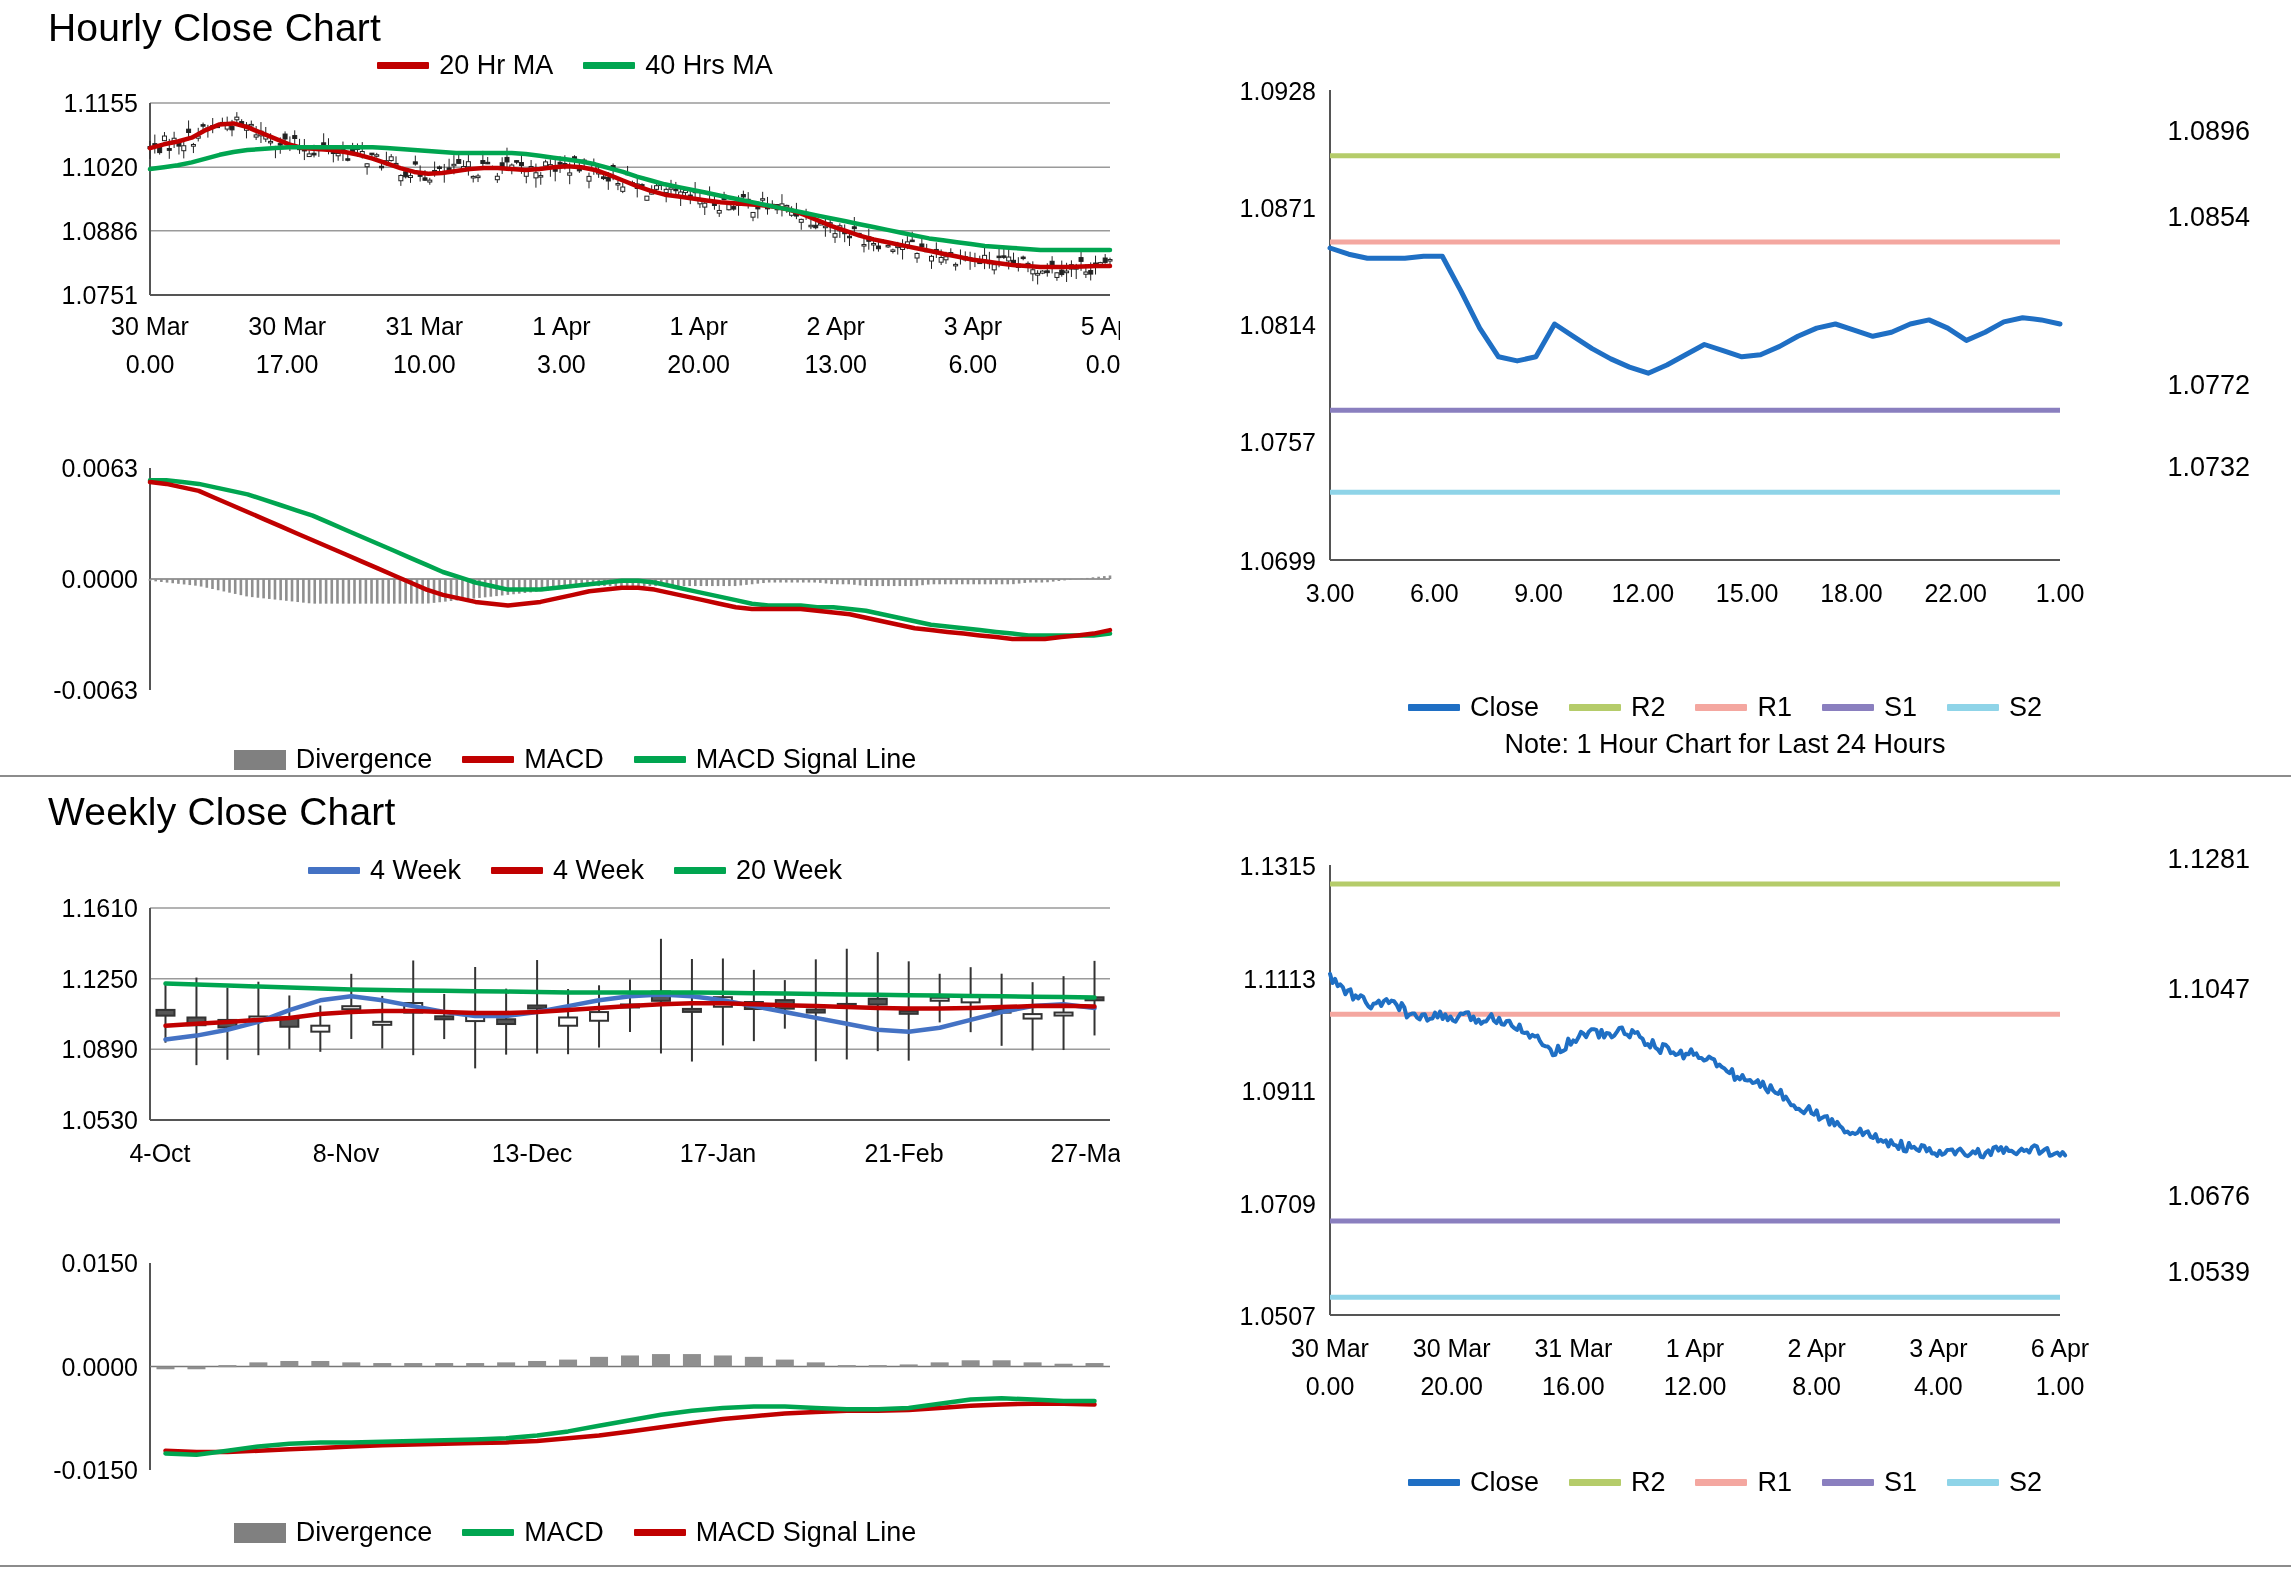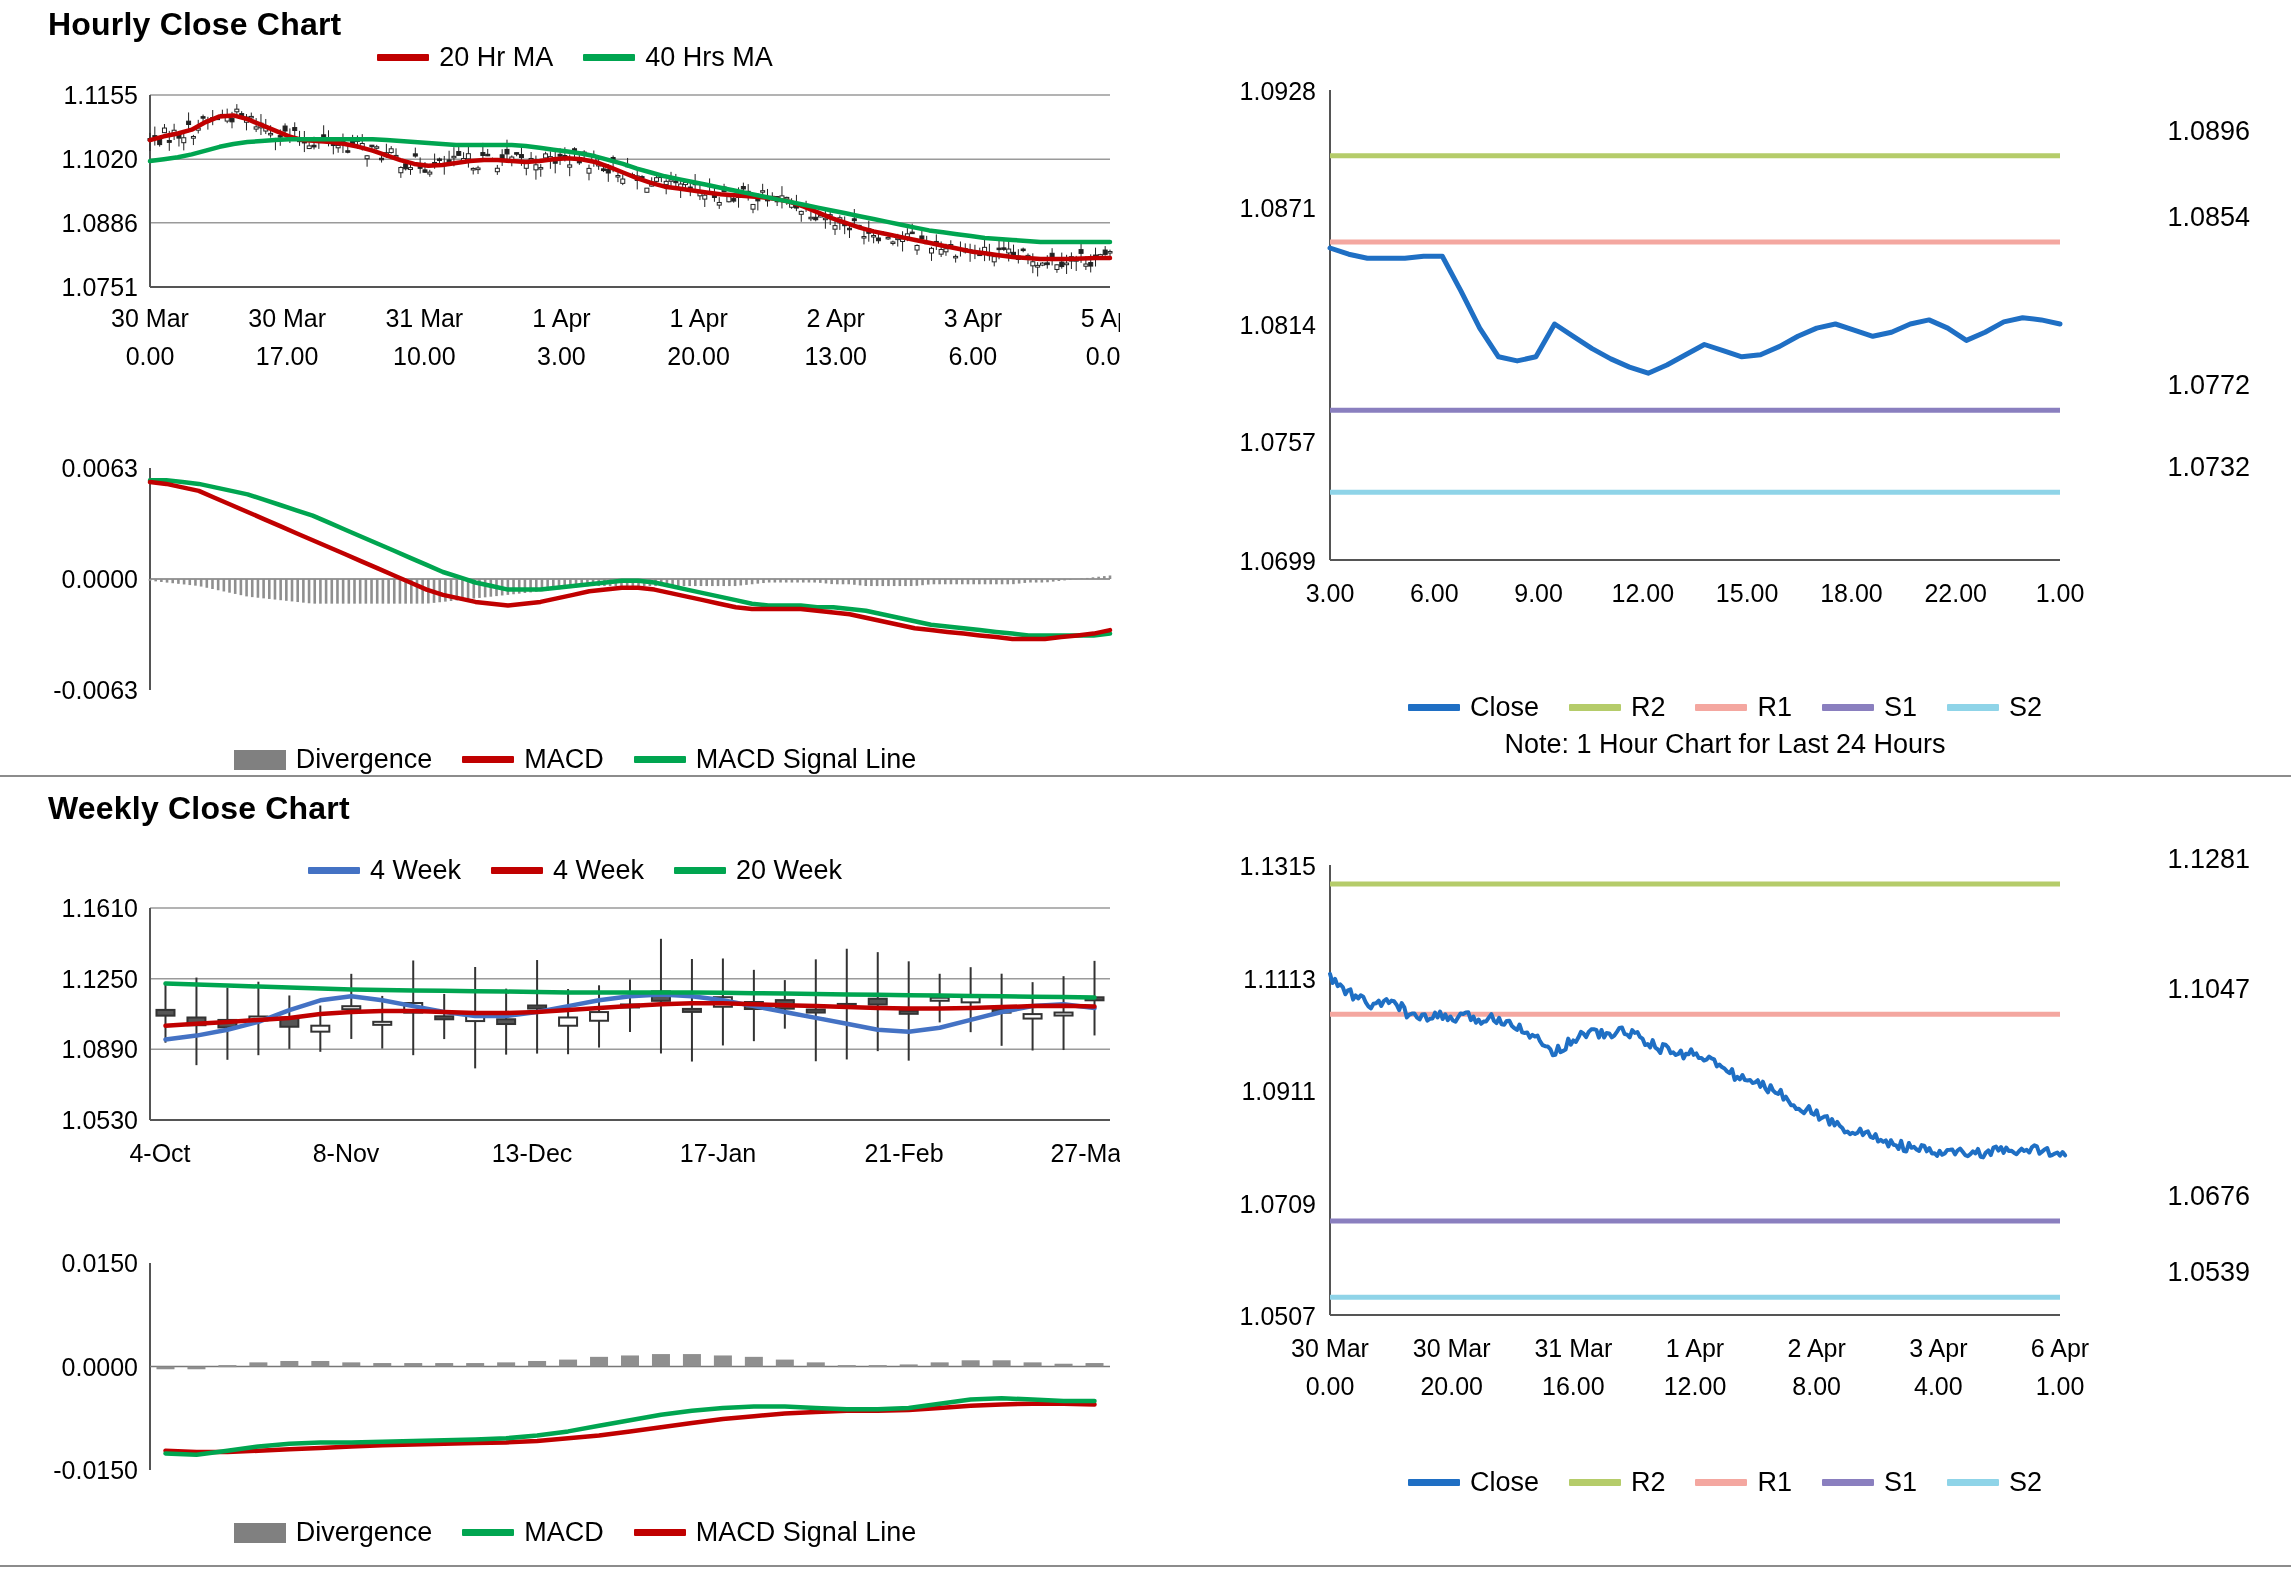--- a/index.html
+++ b/index.html
@@ -7,22 +7,22 @@
   body {
     width: 2291px; height: 1577px;
     background: #ffffff;
     font-family: "Liberation Sans", sans-serif;
     color: #000;
     overflow: hidden;
   }
   .page { position: relative; width: 2291px; height: 1577px; }
 
   .section-title {
-    font-size: 32px;
-    font-weight: bold;
+    font-size: 39px;
+    font-weight: normal;
     letter-spacing: 0.2px;
   }
   .hrule { position:absolute; left:0; width:2291px; height:2px; background:#8c8c8c; }
 
   .panel { position: absolute; }
 
   svg { display:block; }
   .axis-label { font-size: 25px; font-family: "Liberation Sans", sans-serif; fill:#000; }
   .tick-label { font-size: 25px; font-family: "Liberation Sans", sans-serif; fill:#000; text-anchor: middle; }
   .lvl-text { font-size: 27px; font-family: "Liberation Sans", sans-serif; fill:#000; text-anchor: end; }
@@ -36,21 +36,21 @@
 </style>
 </head>
 <body>
 
 <div class="page">
 
   <div class="panel" style="left:48px; top:6px;">
     <div class="section-title">Hourly Close Chart</div>
   </div>
 
-  <div class="panel" style="left:30px; top:42px;">
+  <div class="panel" style="left:30px; top:50px;">
     <div class="legend-row" style="width:1090px; margin-bottom:4px;">
       <div class="legend-item">
         <div class="legend-swatch-line" style="background:#c00000"></div>
         <div class="legend-label">20 Hr MA</div>
       </div>
       <div class="legend-item">
         <div class="legend-swatch-line" style="background:#00a550"></div>
         <div class="legend-label">40 Hrs MA</div>
       </div>
     </div>

